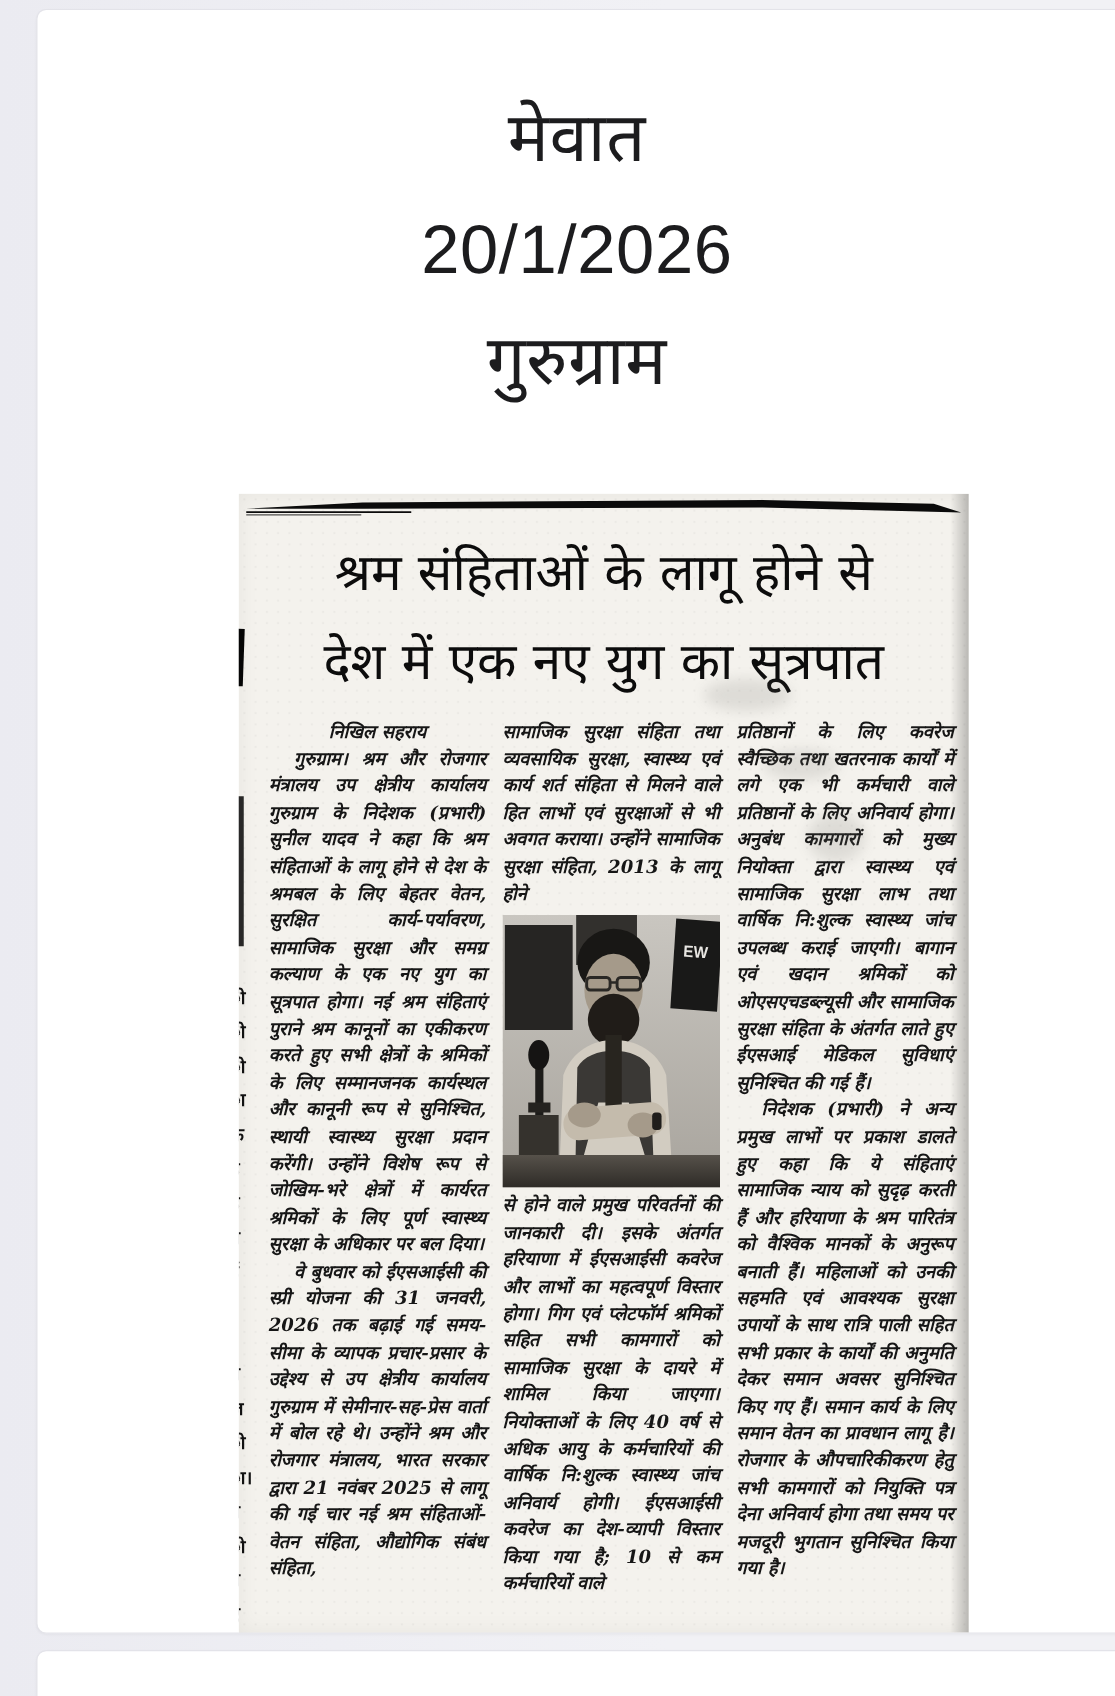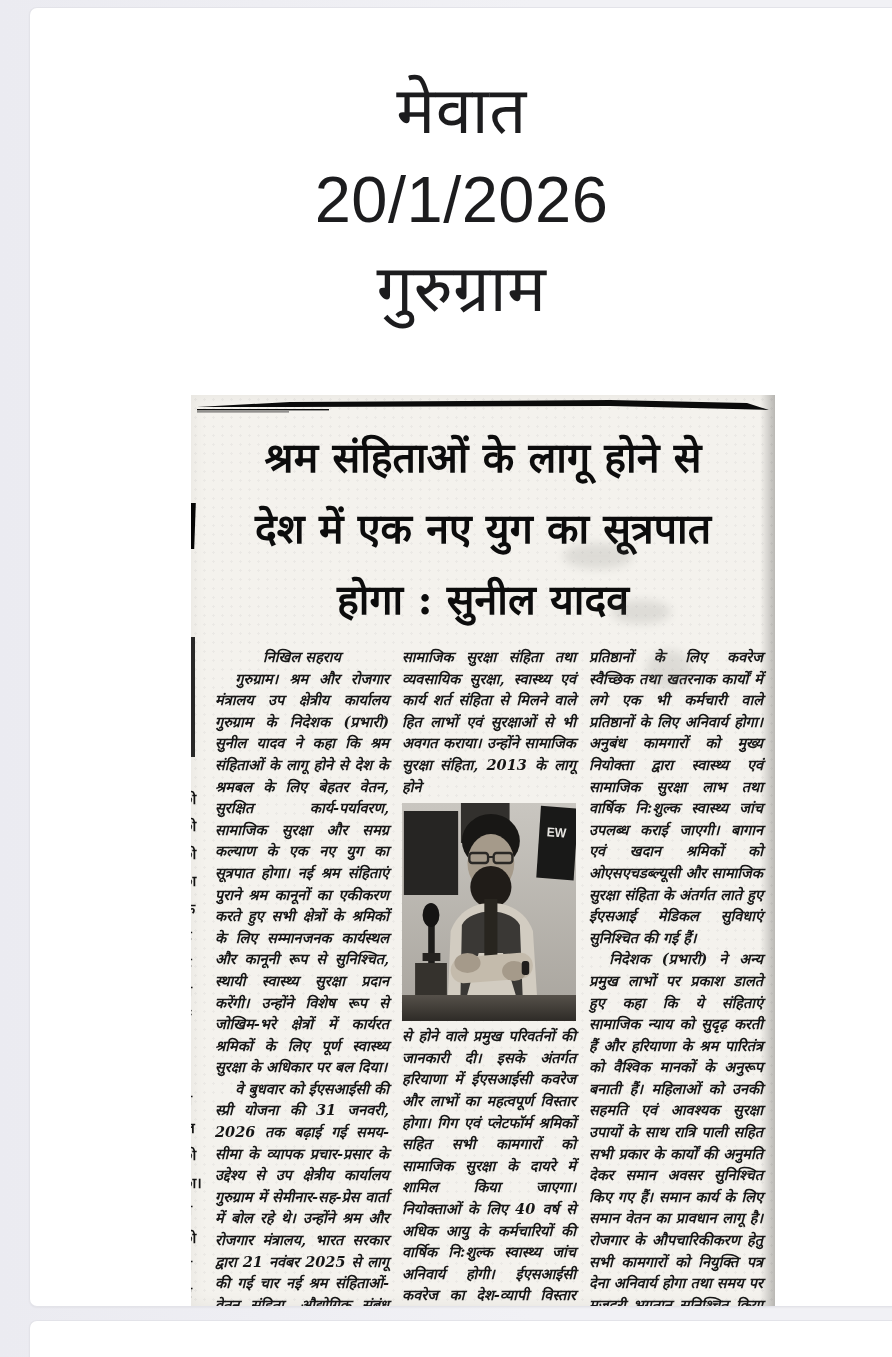--- a/index.html
+++ b/index.html
@@ -13,21 +13,21 @@
     position:absolute;left:29px;width:863px;background:#ffffff;
     border:1px solid #e3e3e9;border-right:none;
     box-shadow:0 1px 2px rgba(0,0,0,0.04);
   }
   .card.main{top:7px;height:1298px;border-radius:8px 0 0 8px;}
   .card.next{top:1320px;height:40px;border-radius:8px 0 0 0;}
   
   .header-block{
     position:absolute;top:58px;left:0;width:100%;
     text-align:center;color:#1c1c1e;
-    font-size:65px;line-height:89px;font-weight:500;letter-spacing:.5px;
+    font-size:55px;line-height:89px;font-weight:500;letter-spacing:.5px;
   }
   
   .clipping{
     position:absolute;left:161px;top:387px;width:584px;height:911px;
     background:#f4f2ed;
     background-image:radial-gradient(rgba(0,0,0,0.035) 1px,transparent 1.2px);
     background-size:9px 9px;
     overflow:hidden;
     box-shadow:inset 0 0 18px rgba(0,0,0,0.06);
     color:#141414;
@@ -40,21 +40,21 @@
   .top-rule{display:block;margin:5px 4px 0 4px;}
   .edge-tick{position:absolute;background:#050505;}
   .tick1{left:-2px;top:108px;width:6px;height:46px;transform:rotate(2deg);}
   .tick2{left:-1px;top:242px;width:5px;height:120px;opacity:.85;}
   .ghost{position:absolute;filter:blur(5px);opacity:.16;background:#6b6b66;border-radius:50%;}
   .g1{left:372px;top:148px;width:70px;height:26px;}
   .g2{left:420px;top:205px;width:60px;height:24px;}
   .g3{left:455px;top:255px;width:46px;height:40px;}
   .headline{
     padding:10px 8px 2px 8px;text-align:center;
-    font-weight:700;font-size:41px;line-height:71px;color:#0c0c0c;
+    font-weight:400;font-size:41px;line-height:71px;color:#0c0c0c;
   }
   .body-cols{
     display:flex;gap:13px;padding:8px 12px 0 24px;
     font-size:14.5px;line-height:21.6px;font-weight:600;
     text-align:justify;color:#161616;
   }
   .col{flex:1;min-width:0;}
   .byline{text-align:center;font-weight:700;text-indent:0;}
   p{margin:0;font-style:italic;}
   .indent{text-indent:1.4em;}
@@ -90,21 +90,20 @@
 
     <div class="edge-tick tick1"></div>
     <div class="edge-tick tick2"></div>
     <div class="ghost g1"></div>
     <div class="ghost g2"></div>
     <div class="ghost g3"></div>
 
     <div class="headline">
       <div>श्रम संहिताओं के लागू होने से</div>
       <div>देश में एक नए युग का सूत्रपात</div>
-      <div>होगा : सुनील यादव</div>
     </div>
 
     <div class="margin-strip">
       <span>ी
 ी
 ी
 ा
 क
 ह
 है

